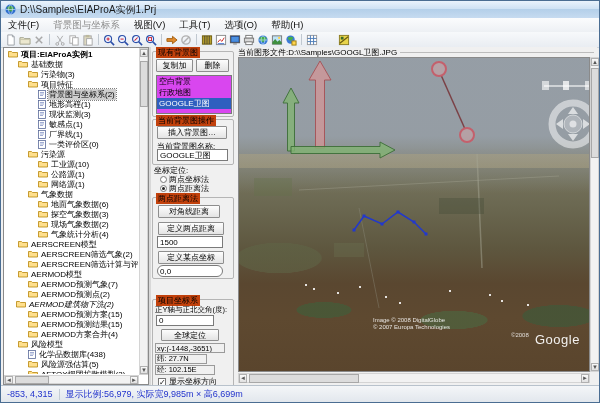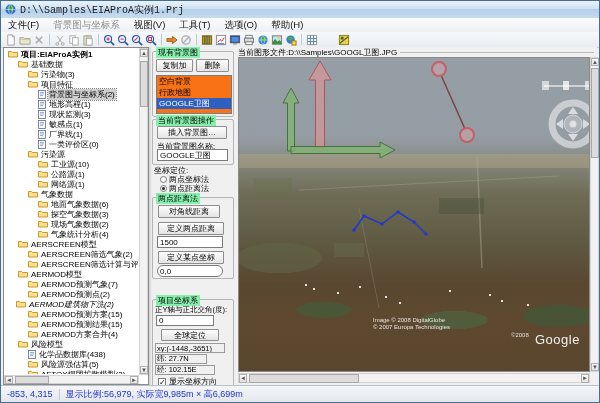--- a/index.html
+++ b/index.html
@@ -1,52 +1,52 @@
 <!DOCTYPE html>
 <html><head>
 <meta charset="utf-8">
 <style>
   html,body{margin:0;padding:0;background:#c8d4e0;}
   #win{position:relative;width:600px;height:403px;font-family:"Liberation Sans","DejaVu Sans",sans-serif;
        background:#f0f0f0;border:1px solid #4a6d92;box-sizing:border-box;overflow:hidden;}
   
   .titlebar{position:absolute;left:0;top:0;right:0;height:17px;
     background:linear-gradient(#eaf3fc,#cfe2f4 45%,#b3cfe9 46%,#c6dbf0);
-    display:flex;align-items:center;padding-left:4px;gap:4px;border-bottom:1px solid #9ab6d4;font-family:Liberation Mono, monospace;}
+    display:flex;align-items:center;padding-left:4px;gap:4px;border-bottom:1px solid #9ab6d4;}
   .title-text{font-size:10px;color:#1a1a1a;white-space:nowrap;}
   
   .menubar{position:absolute;left:0;top:17px;right:0;height:14px;
     background:linear-gradient(#fbfcfd,#edf0f4);display:flex;align-items:flex-end;
     font-size:9.5px;border-bottom:1px solid #d9dee4;}
   .menu-item{padding:0 7px;color:#111;}
   .menu-item.disabled{color:#8a8a8a;}
   
   .toolbar{position:absolute;left:0;top:31px;right:0;height:15px;
     background:linear-gradient(#f7f9fb,#e9edf2);display:flex;align-items:center;
     padding-left:3px;border-bottom:1px solid #cfd6dd;}
   .tb-btn{width:13px;height:13px;margin:0 .5px;display:flex;align-items:center;justify-content:center;}
   .tb-btn svg{width:12px;height:12px;display:block;}
   .tb-sep{width:1px;height:11px;background:#c0c8d0;margin:0 3px;}
   .tb-gap{width:18px;}
   
   .grp{position:absolute;border:1px solid #b5b5b5;border-radius:2px;}
-  .grp-title{position:absolute;top:-5px;left:3px;background:#86efac;padding:0 2px;font-size:8px;white-space:nowrap;}
+  .grp-title{position:absolute;top:-5px;left:3px;background:#c2410c;padding:0 2px;font-size:8px;white-space:nowrap;}
   .btn{position:absolute;background:linear-gradient(#fdfdfd,#e4e4e4);border:1px solid #8e8e8e;border-radius:1px;
        font-size:8px;display:flex;align-items:center;justify-content:center;box-sizing:border-box;white-space:nowrap;cursor:default;}
   .txt{position:absolute;background:#fff;border:1px solid #7a7a7a;font-size:8px;display:flex;align-items:center;
        padding:0 2px;box-sizing:border-box;white-space:nowrap;overflow:hidden;}
   .flat{position:absolute;background:#f0f0f0;border:1px solid #9a9a9a;font-size:7.5px;display:flex;align-items:center;
        padding:0 1px;box-sizing:border-box;white-space:nowrap;overflow:hidden;}
   .lbl{position:absolute;font-size:8px;white-space:nowrap;}
   .radio-row{position:absolute;display:flex;align-items:center;gap:2px;font-size:8px;}
   .radio{width:7px;height:7px;border:1px solid #777;border-radius:50%;background:#fff;display:inline-flex;align-items:center;justify-content:center;box-sizing:border-box;}
   .radio .dot{width:3px;height:3px;border-radius:50%;background:#222;}
   .check-row{position:absolute;display:flex;align-items:center;gap:3px;font-size:8px;}
   .checkbox{width:8px;height:8px;border:1px solid #777;background:#fff;font-size:8px;line-height:7px;text-align:center;box-sizing:border-box;color:#111;}
-  .listbox{position:absolute;background:#f97316;border:1px solid #7a7a7a;overflow:hidden;}
+  .listbox{position:absolute;background:#d946ef;border:1px solid #7a7a7a;overflow:hidden;}
   .lb-item{height:11px;line-height:11px;font-size:8px;padding:0 2px;white-space:nowrap;}
   .lb-item.selected{background:#2f5fbf;color:#fff;}
   
   .tree-panel{position:absolute;left:2px;top:46px;width:146px;bottom:17px;background:#fff;border:1px solid #8a8a8a;box-sizing:border-box;}
   .tree-view{position:absolute;left:1px;top:1px;right:10px;bottom:10px;overflow:hidden;}
   .tree-row{height:10px;display:flex;align-items:center;font-size:8px;white-space:nowrap;}
   .tree-row .ticon{flex:0 0 auto;margin-right:2px;display:flex;}
   .tree-row .tlabel{padding:0 1px;}
   .tree-row .tlabel.root{font-weight:bold;}
   .tree-row.selected .tlabel{background:#cfcfcf;outline:1px dotted #808080;}

